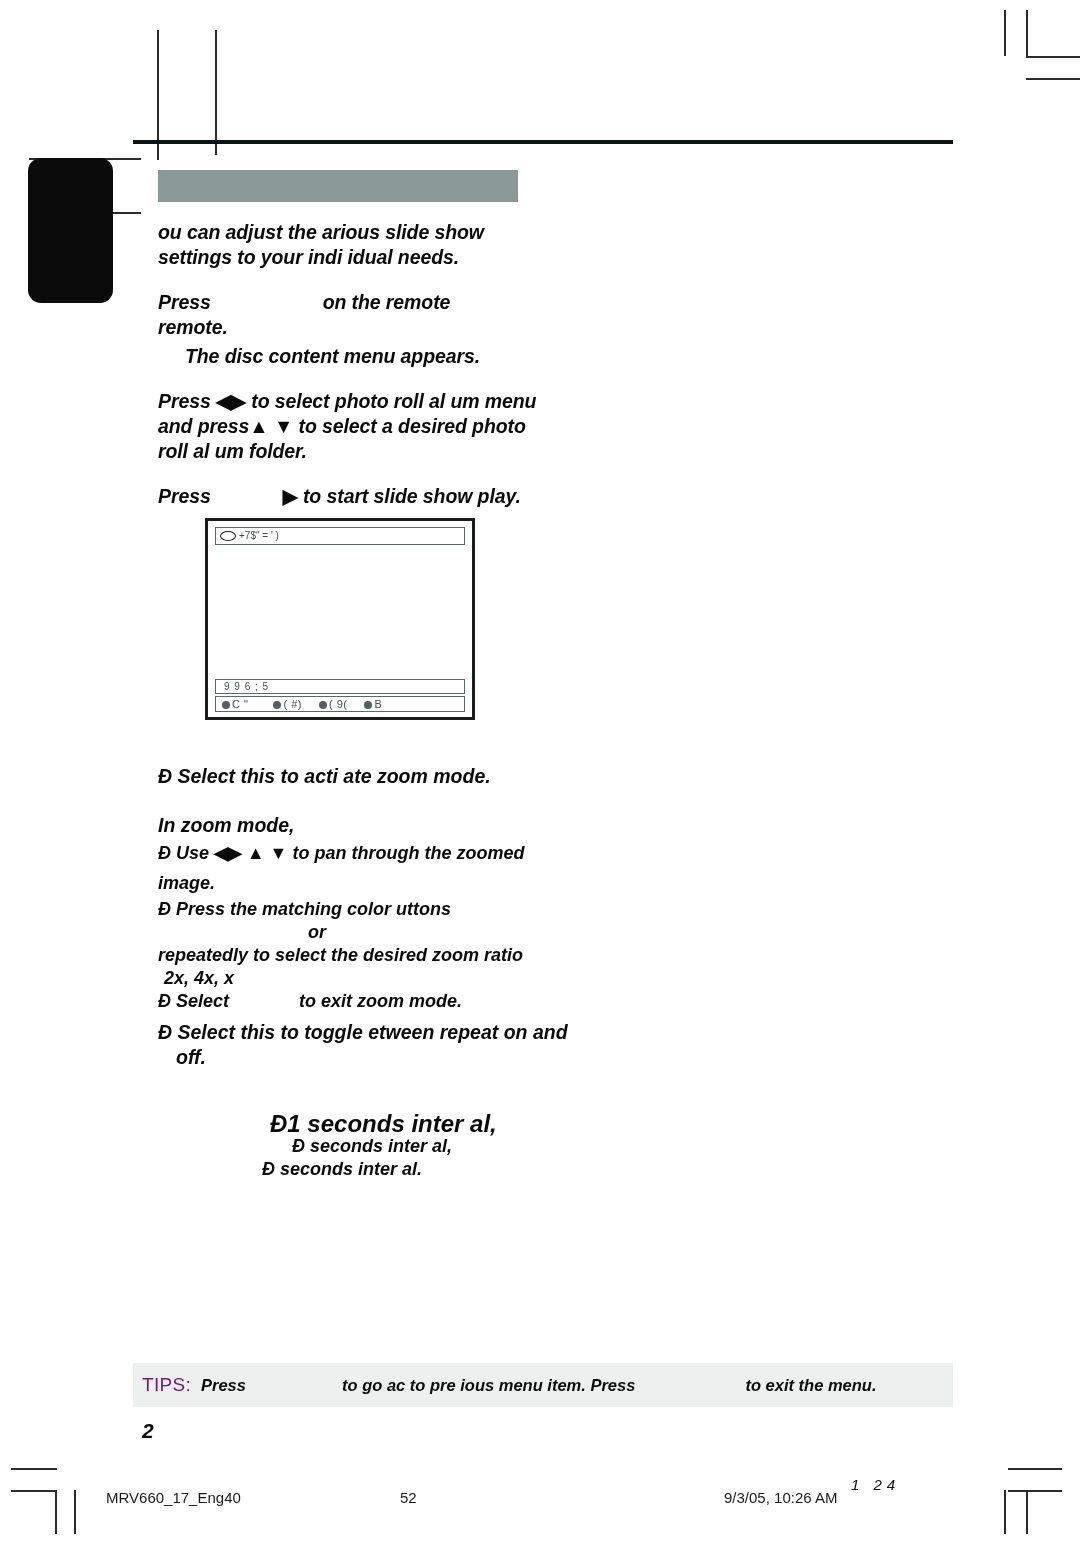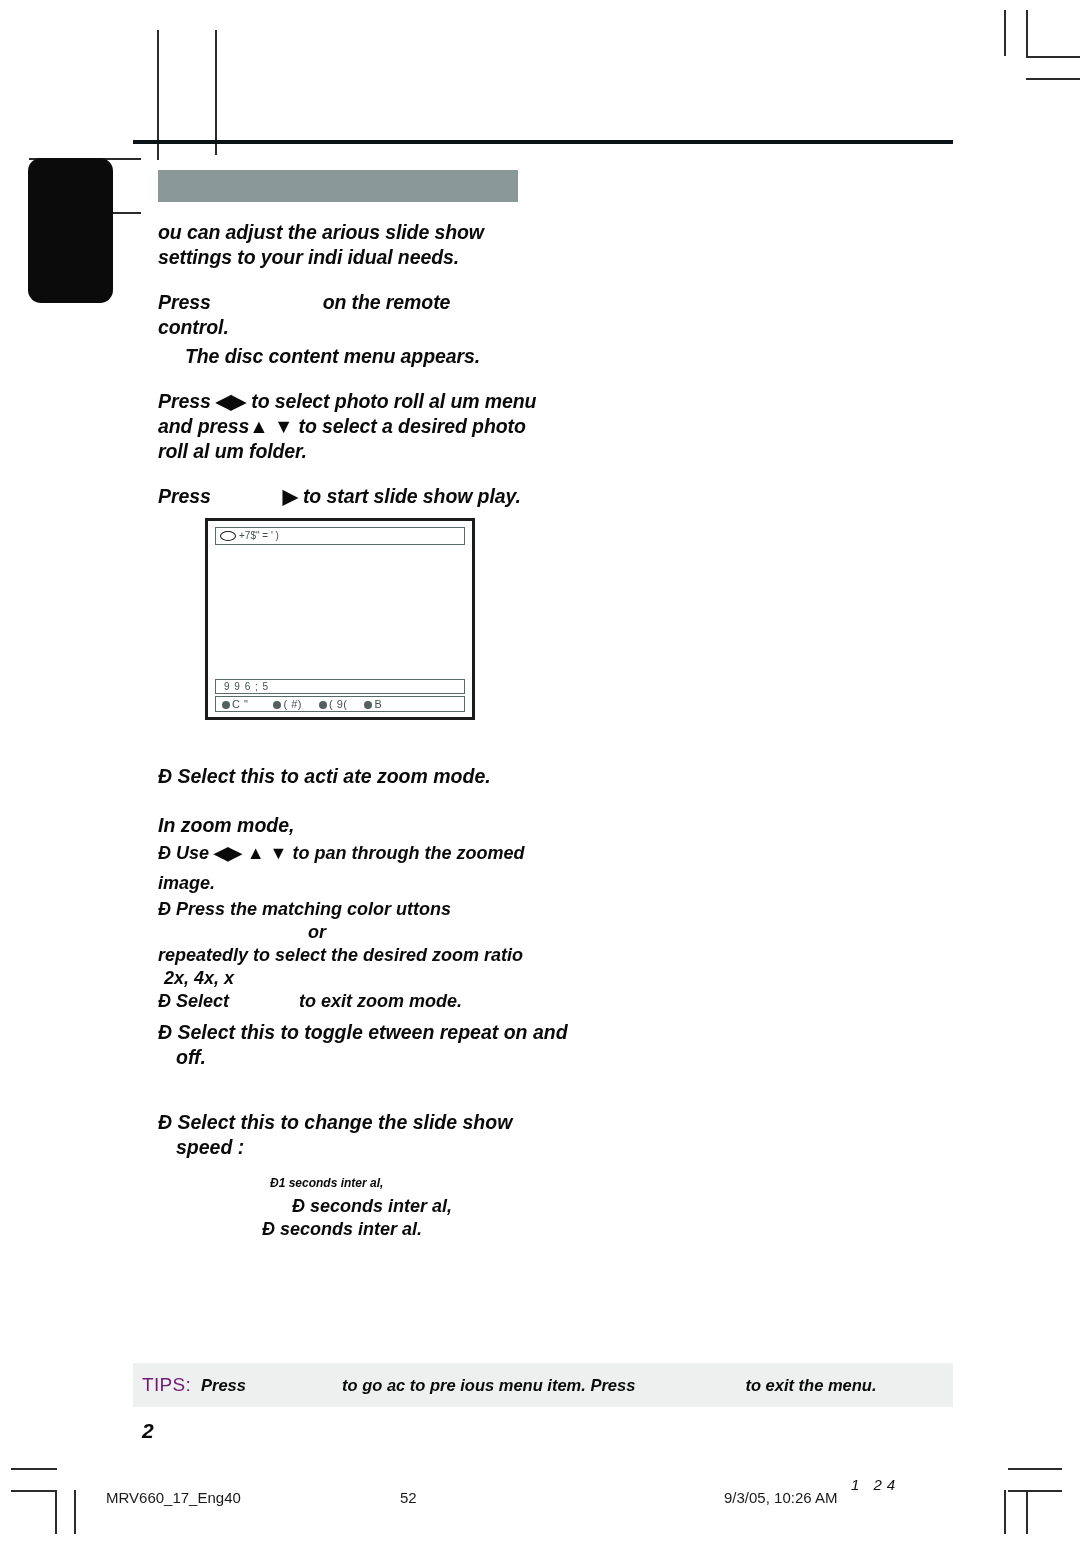--- a/index.html
+++ b/index.html
@@ -234,21 +234,21 @@
 <div id="content">
 
   <div id="top-rule"></div>
 
   <div id="section-band"></div>
 
   <div class="txt para lead">ou can adjust the  arious slide show settings to your indi idual needs.</div>
 
   <div class="txt para step">
     <span>Press</span><span class="gap g1"></span><span>on the remote</span><br>
-    <span>control.</span>
+    <span>remote.</span>
   </div>
 
   <div class="txt para indent-1" style="margin-top:4px;">The disc content menu appears.</div>
 
   <div class="txt para step">
     <span>Press</span>
     <span class="arrow">◀</span><span class="arrow">▶</span>
     <span>to select photo roll al  um</span>
     <span>menu and press</span><span class="arrow">▲</span>
     <span class="arrow">▼</span>
@@ -317,27 +317,22 @@
 </div>
 
 <div class="txt" style="position:absolute; left:158px; top:1020px; width:400px; font-size:19.5px; line-height:25px; text-indent:-18px; padding-left:18px;">
   <span>Ð</span>
   <span>Select this to toggle  etween repeat</span>
   <span>on and off.</span>
 </div>
 
 <div class="txt" style="position:absolute; left:158px; top:1110px; width:400px; font-size:19.5px; line-height:25px;">
 
-  <div style="text-indent:-18px; padding-left:18px;">
-    <span>Ð</span>
-    <span>Select this to change the slide show</span>
-    <span>speed :</span>
-  </div>
-
-  <div style="font-size:12px; line-height:23px; padding-left:112px; margin-top:12px;">
+
+  <div style="font-size:24px; line-height:23px; padding-left:112px; margin-top:2px;">
     <span>Ð</span><span>1  seconds inter al,</span>
   </div>
 
   <div style="font-size:18px; line-height:23px; padding-left:134px;">
     <span>Ð</span>
     <span>seconds inter al,</span>
   </div>
 
   <div style="font-size:18px; line-height:23px; padding-left:104px;">
     <span>Ð</span>

